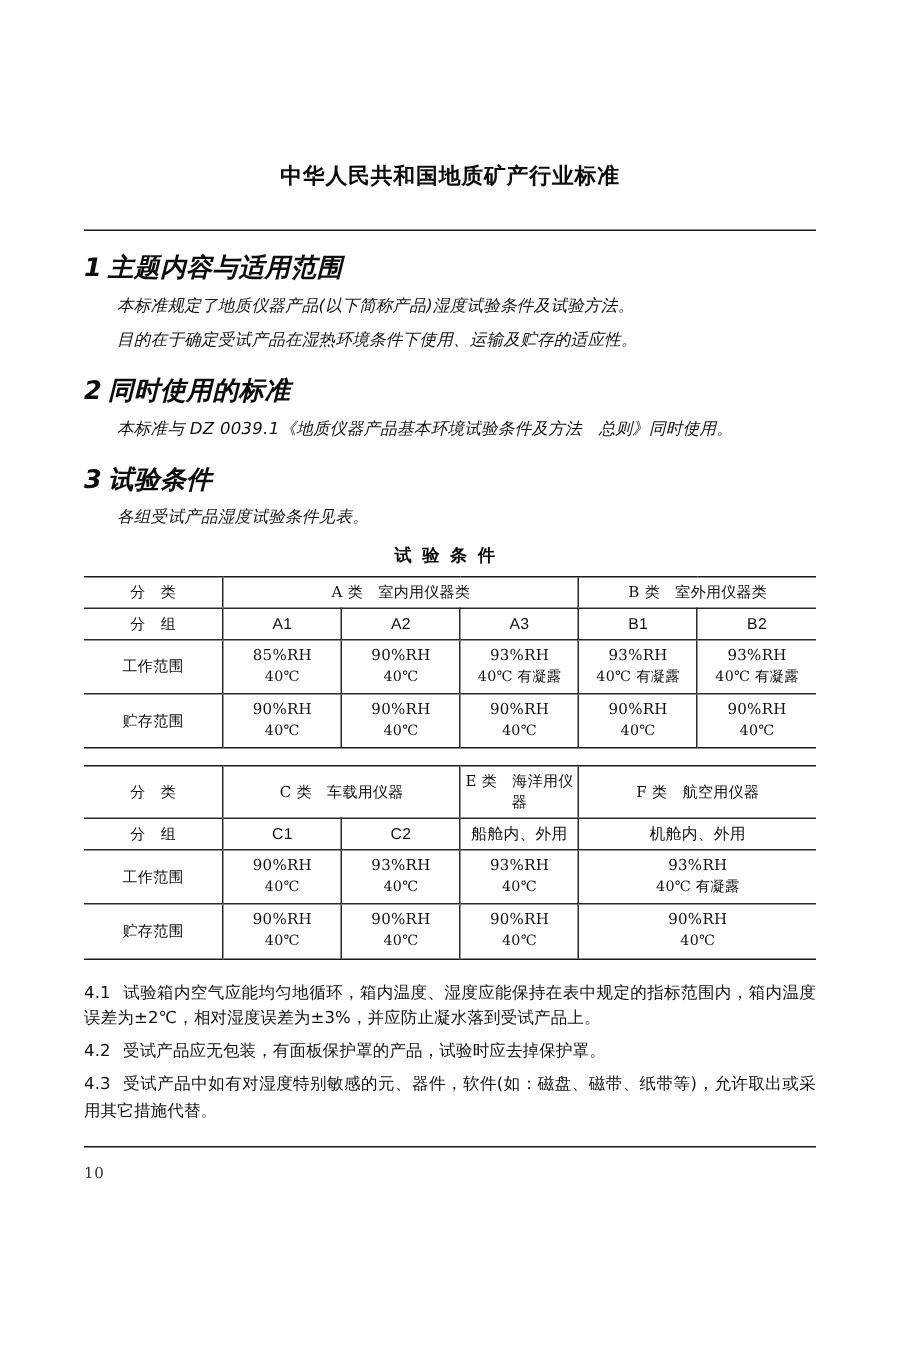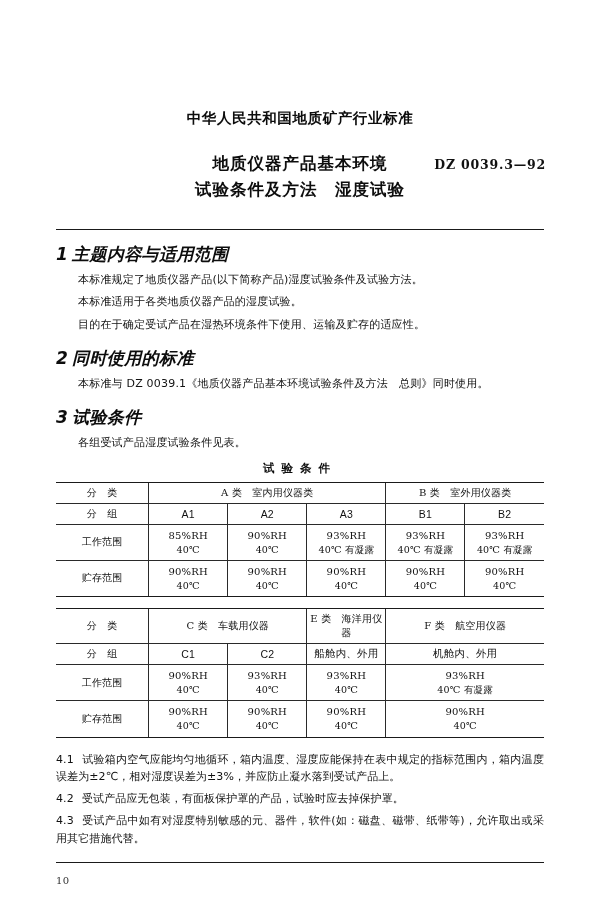--- a/index.html
+++ b/index.html
@@ -84,20 +84,21 @@
   }
   .para {
     font-size: 11px;
     line-height: 1.62;
     letter-spacing: 0.2px;
     margin-top: 5px;
     color: #111;
   }
   .para.indent {
     text-indent: 22px;
+    font-style: italic;
   }
   .clause {
     font-size: 11px;
     line-height: 1.62;
     letter-spacing: 0.1px;
     margin-top: 4px;
     color: #111;
     text-align: justify;
   }
   .clause .cl-num {
@@ -184,35 +185,29 @@
   }
 </style>
 </head>
 <body>
 
 <div class="page">
 
   <div class="doc-header">
     <div class="org-line">中华人民共和国地质矿产行业标准</div>
 
-    <div class="title-block">
-      <div class="doc-title">地质仪器产品基本环境</div>
-      <div class="doc-title">试验条件及方法　湿度试验</div>
-      <div class="std-number">DZ 0039.3—92</div>
-    </div>
 
     <hr class="rule-strong">
   </div>
 
   <div class="section">
     <div class="section-head">
       <span class="num">1</span><span>主题内容与适用范围</span>
     </div>
     <div class="para indent">本标准规定了地质仪器产品(以下简称产品)湿度试验条件及试验方法。</div>
-    <div class="para indent">本标准适用于各类地质仪器产品的湿度试验。</div>
     <div class="para indent">目的在于确定受试产品在湿热环境条件下使用、运输及贮存的适应性。</div>
   </div>
 
   <div class="section">
     <div class="section-head">
       <span class="num">2</span><span>同时使用的标准</span>
     </div>
     <div class="para indent">本标准与 DZ 0039.1《地质仪器产品基本环境试验条件及方法　总则》同时使用。</div>
   </div>
 

